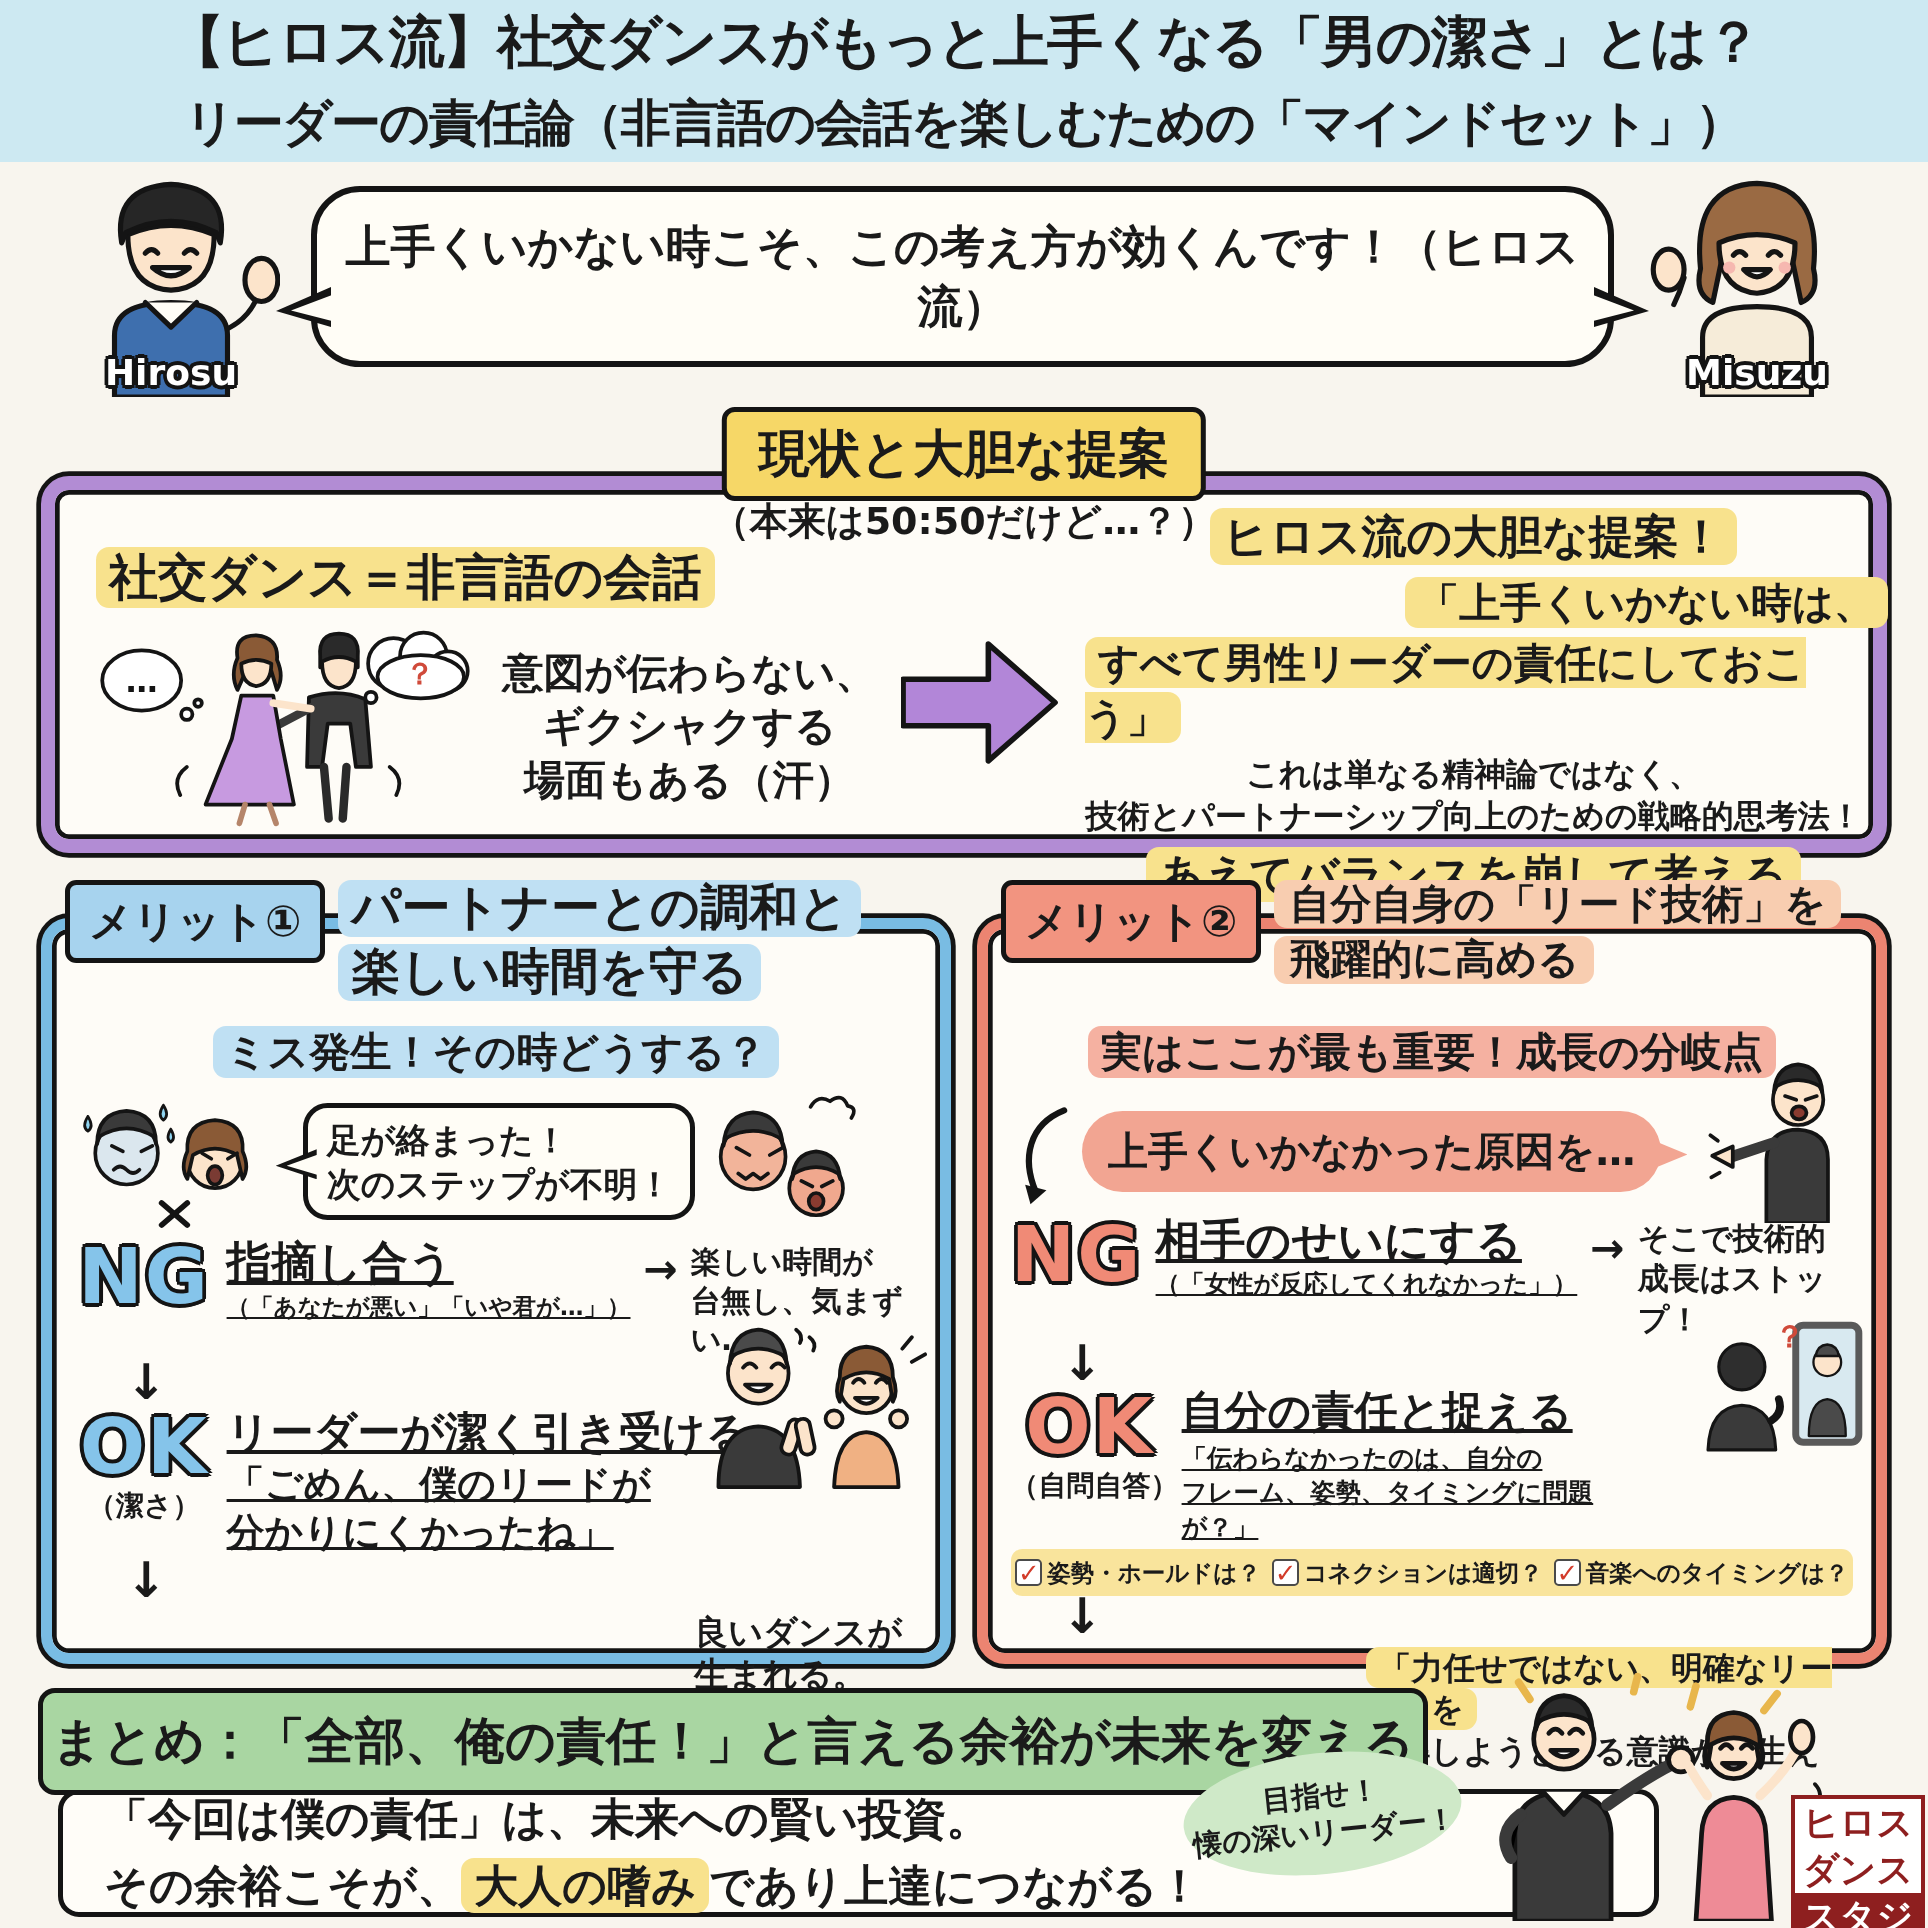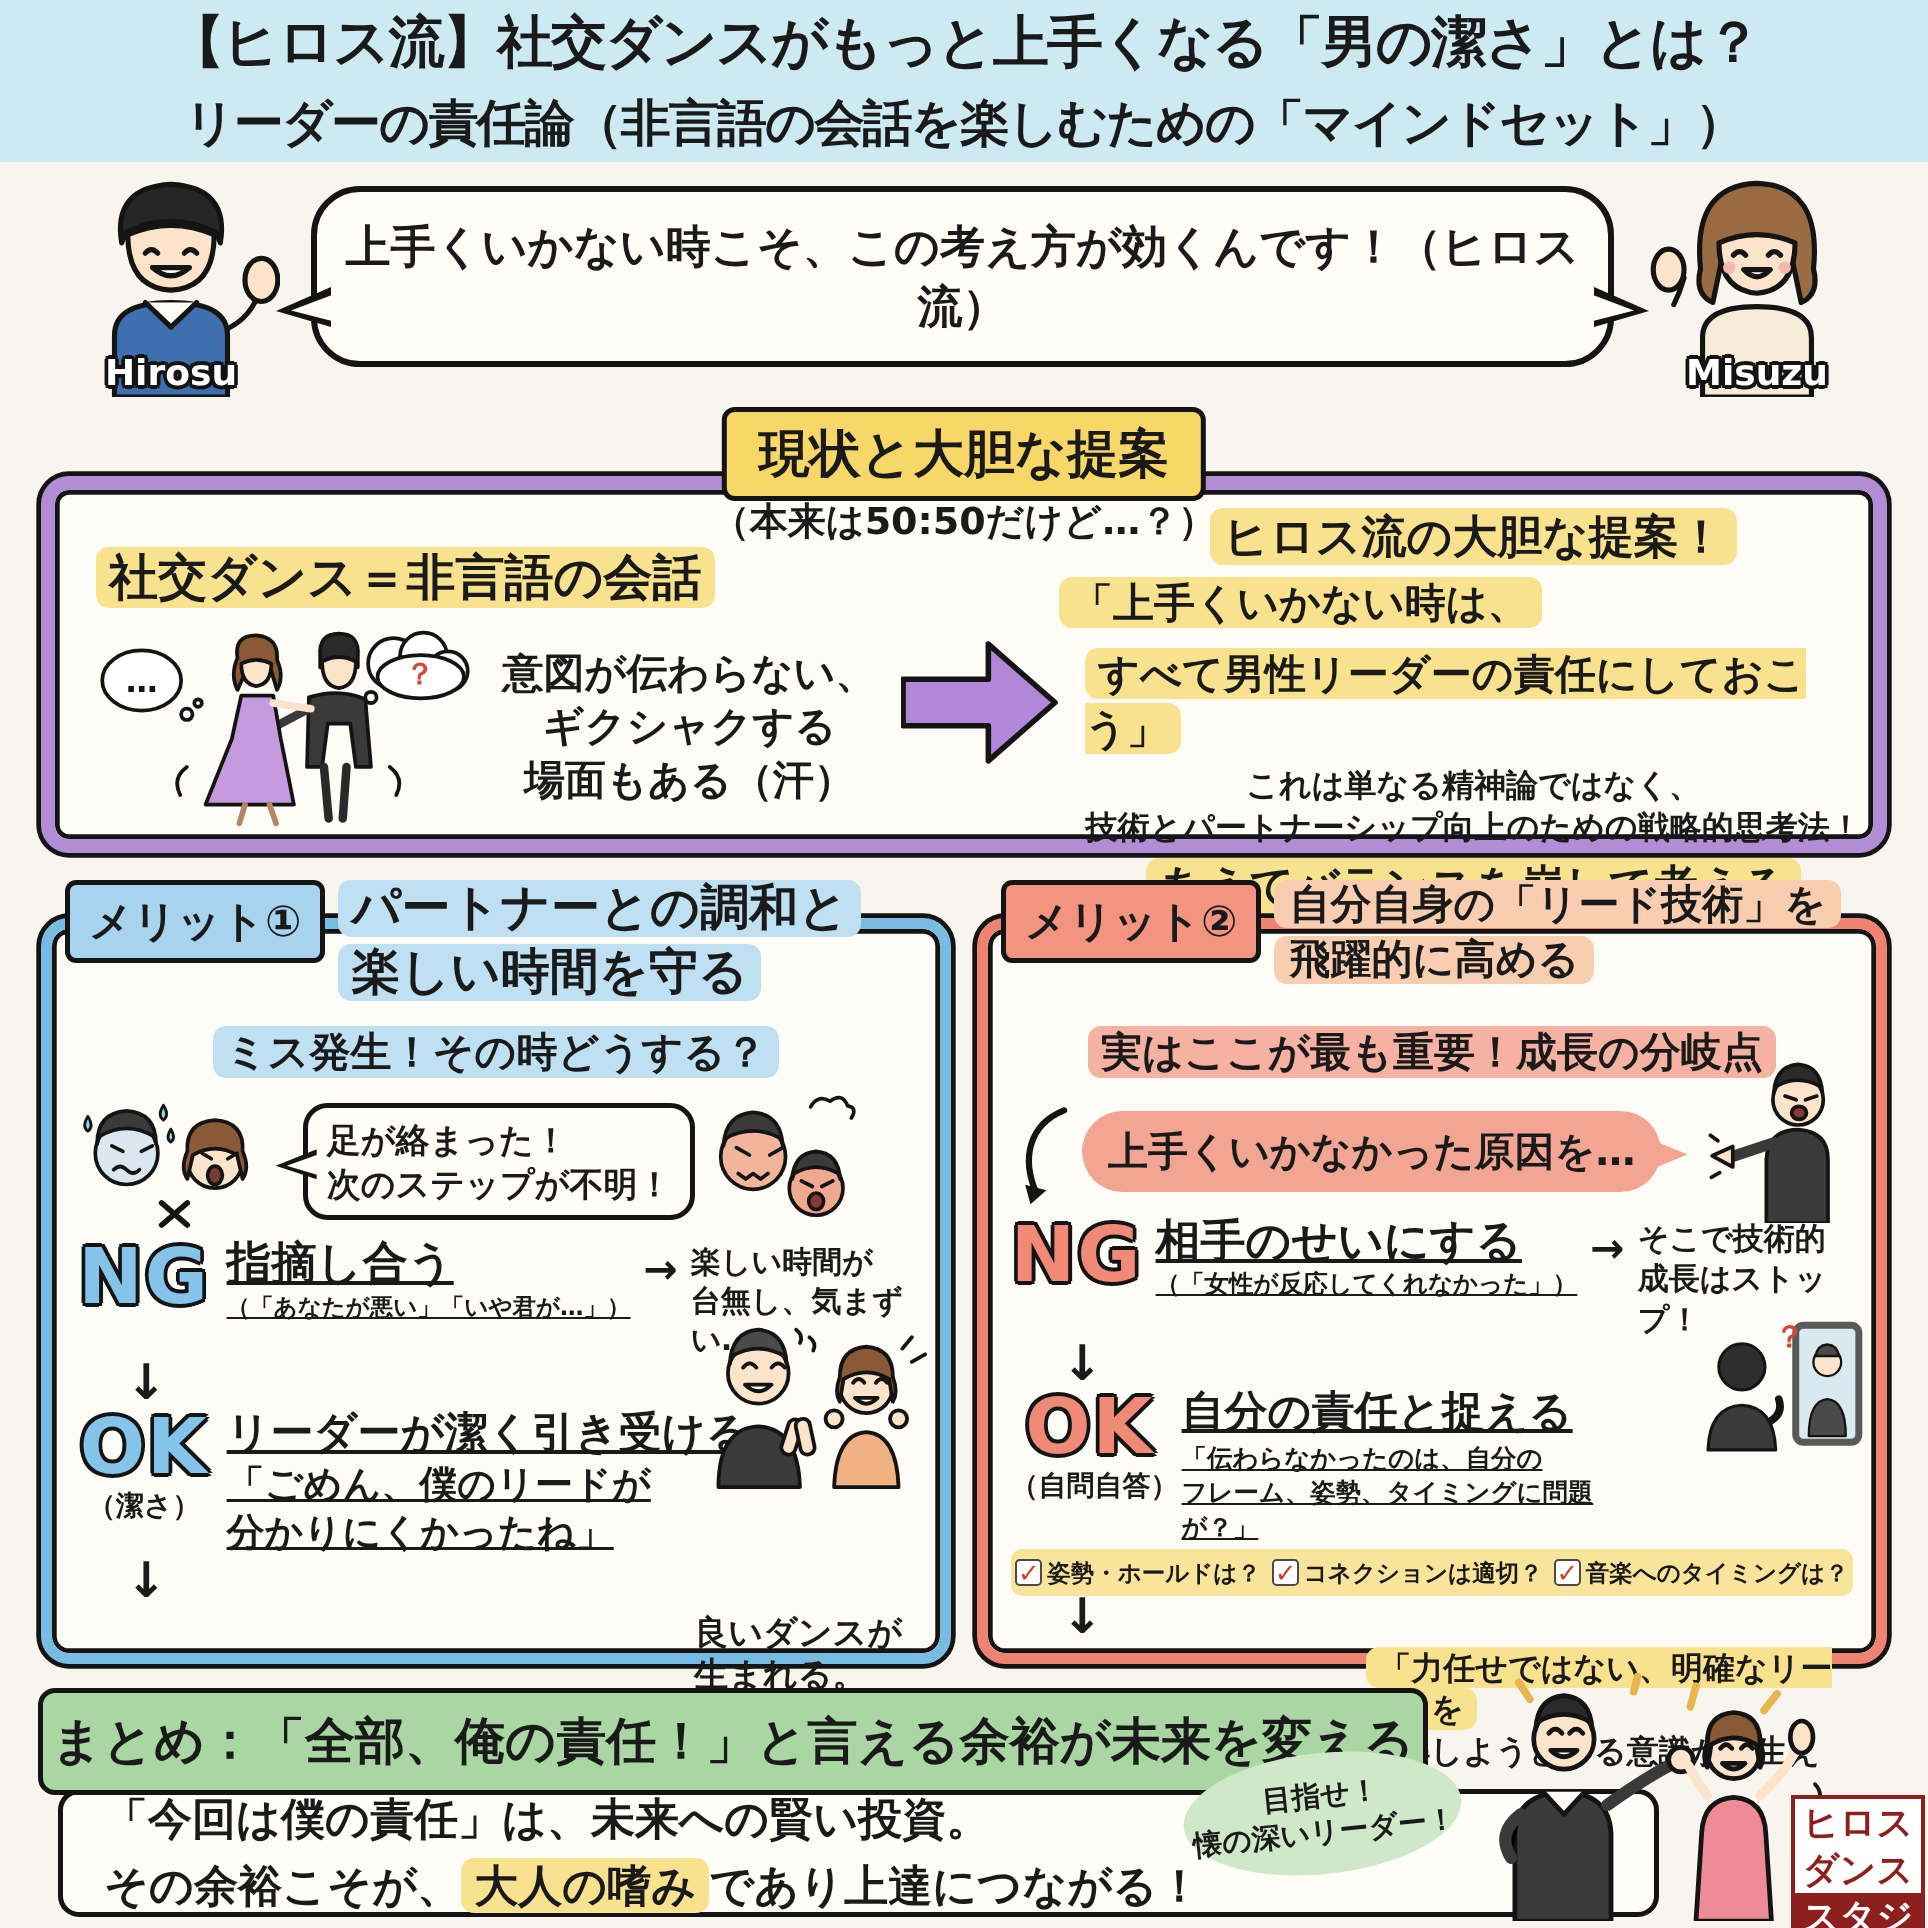--- a/index.html
+++ b/index.html
@@ -55,21 +55,21 @@
   .note { position:absolute; top:5.6px; left:0; right:0; text-align:center; font-size:38px; }
   .p-left { position:absolute; left:41px; top:55px; width:810px; }
   .p-heading { font-size:49px; }
   .p-illus-row { display:flex; align-items:center; margin-top:15px; }
   .dance-svg { width:377px; height:202px; flex:none; }
   .p-left-text { flex:1; font-size:41px; line-height:1.3; text-align:center; white-space:pre-line; }
   .proposal-arrow { position:absolute; left:846px; top:143px; width:158px; height:139px; }
   .p-right { position:absolute; left:1004px; top:17px; width:829px;
     display:flex; flex-direction:column; align-items:center; gap:8.5px; }
   .p-right-heading { font-size:45px; }
-  .p-quote { align-self:flex-start; display:flex; flex-direction:column; gap:16px; font-size:41px; }
+  .p-quote { align-self:flex-start; display:flex; flex-direction:column; gap:5px; font-size:41px;align-items:flex-end; }
   .p-quote .q2 { margin-left:26px; }
   .p-explain { font-size:32px; line-height:1.3; text-align:center; white-space:pre-line; }
   .p-bottom { font-size:44px; }
   
   .m-head { position:absolute; top:-49px; left:13px; display:flex; gap:13px;
     align-items:flex-start; z-index:5; }
   .m-badge { border:5.6px solid #141414; border-radius:11.3px; padding:7.5px 19px;
     font-size:43px; white-space:nowrap; }
   .m1 .m-badge { background:#a7d3ee; }
   .m2 .m-badge { background:#f29480; }

